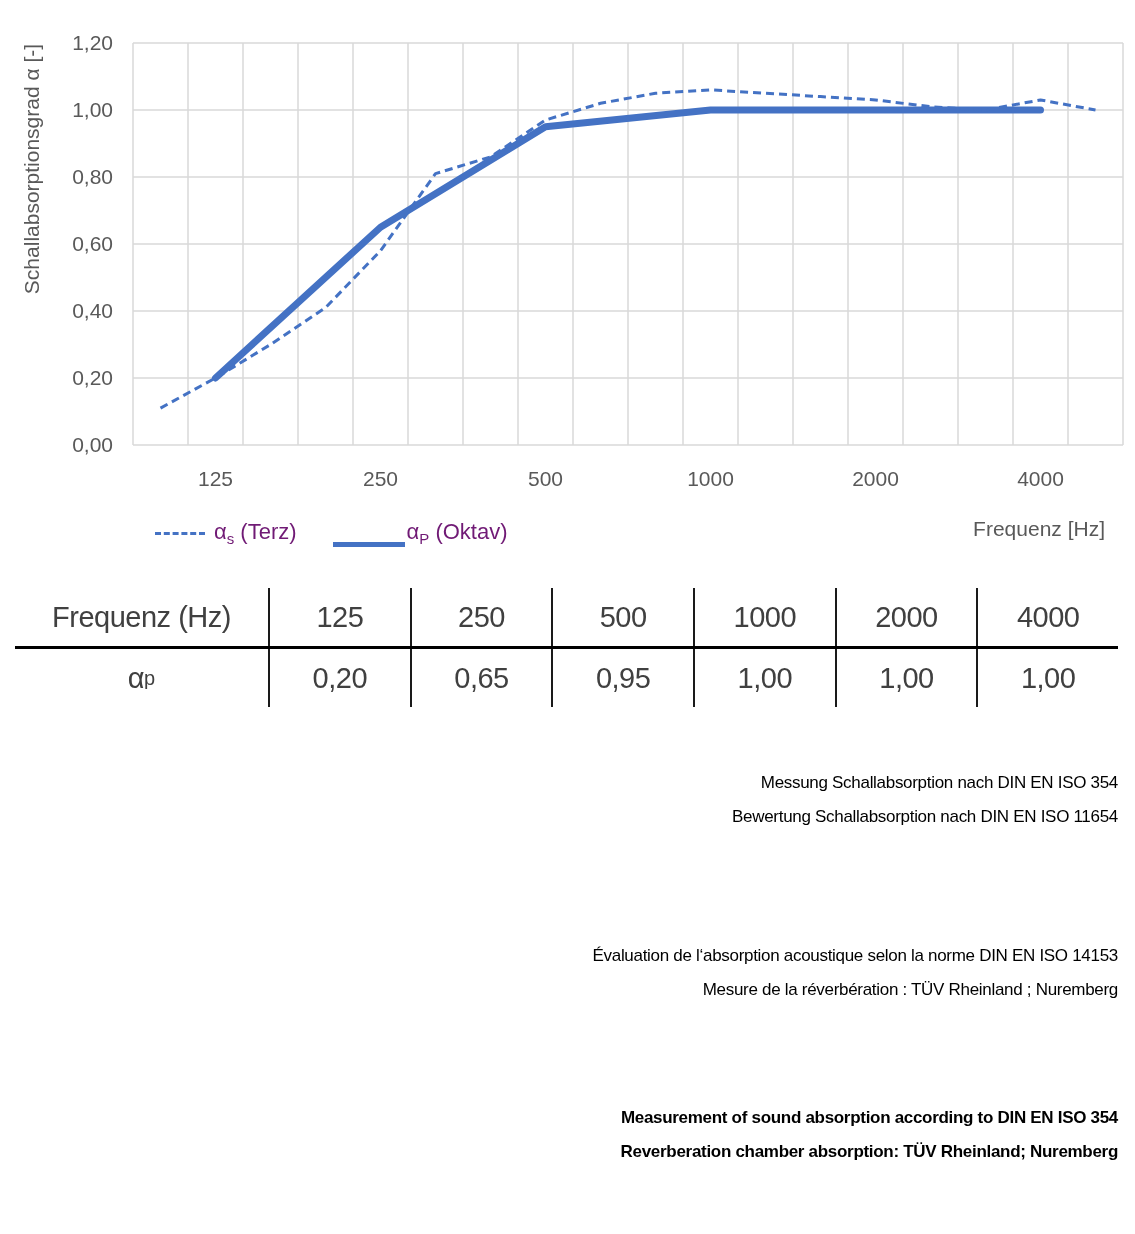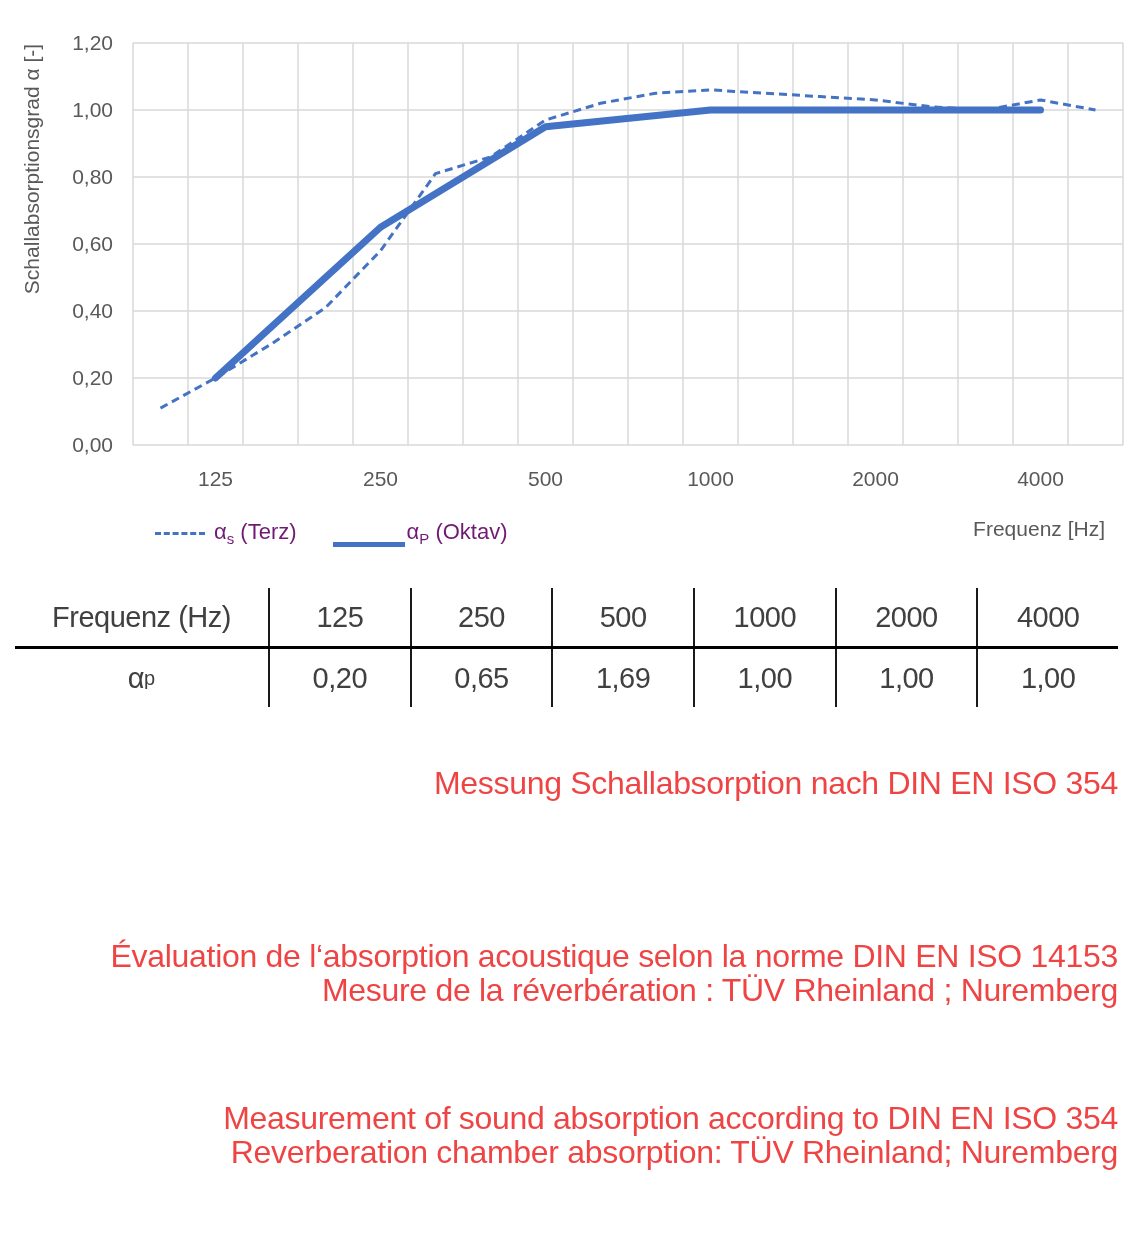--- a/index.html
+++ b/index.html
@@ -71,28 +71,28 @@
     font-size: 29px;
   }
   .t-cell + .t-cell { border-left: 2px solid #1a1a1a; }
   .t-divider { height: 3px; background: #000; width: 100%; }
   .data-table sub { font-size: 20px; letter-spacing: 0; }
 
   .notes {
     position: absolute;
     left: 0; width: 1118px;
     text-align: right;
-    font-size: 32px;
+    font-size: 17px;
     line-height: 34px;
-    color: #ef4444;
+    color: #000000;
     letter-spacing: -0.3px;
   }
   .notes-de { top: 766px; }
   .notes-fr { top: 939px; }
-  .notes-en { top: 1101px; }
+  .notes-en { top: 1101px; font-weight: bold; }
 </style>
 </head>
 <body>
 
 <div class="chart-wrap">
   <svg id="chart-svg" width="1135" height="575">
       <g>
         <line x1="133" x2="1123" y1="445" y2="445" stroke="#D9D9D9" stroke-width="1.5"></line>
         <line x1="133" x2="1123" y1="378" y2="378" stroke="#D9D9D9" stroke-width="1.5"></line>
         <line x1="133" x2="1123" y1="311" y2="311" stroke="#D9D9D9" stroke-width="1.5"></line>
@@ -167,29 +167,30 @@
     <div class="t-cell">4000</div>
   </div>
   <div class="t-divider"></div>
   <div class="t-row">
     <div class="t-cell">
         <span>α</span>
         <sub>p</sub>
       </div>
     <div class="t-cell">0,20</div>
     <div class="t-cell">0,65</div>
-    <div class="t-cell">1,69</div>
+    <div class="t-cell">0,95</div>
     <div class="t-cell">1,00</div>
     <div class="t-cell">1,00</div>
     <div class="t-cell">1,00</div>
   </div>
 </div>
 
 <div class="notes notes-de">
   <div>Messung Schallabsorption nach DIN EN ISO 354</div>
+  <div>Bewertung Schallabsorption nach DIN EN ISO 11654</div>
 </div>
 <div class="notes notes-fr">
   <div>Évaluation de l‘absorption acoustique selon la norme DIN EN ISO 14153</div>
   <div>Mesure de la réverbération : TÜV Rheinland ; Nuremberg</div>
 </div>
 <div class="notes notes-en">
   <div>Measurement of sound absorption according to DIN EN ISO 354</div>
   <div>Reverberation chamber absorption: TÜV Rheinland; Nuremberg</div>
 </div>
 

